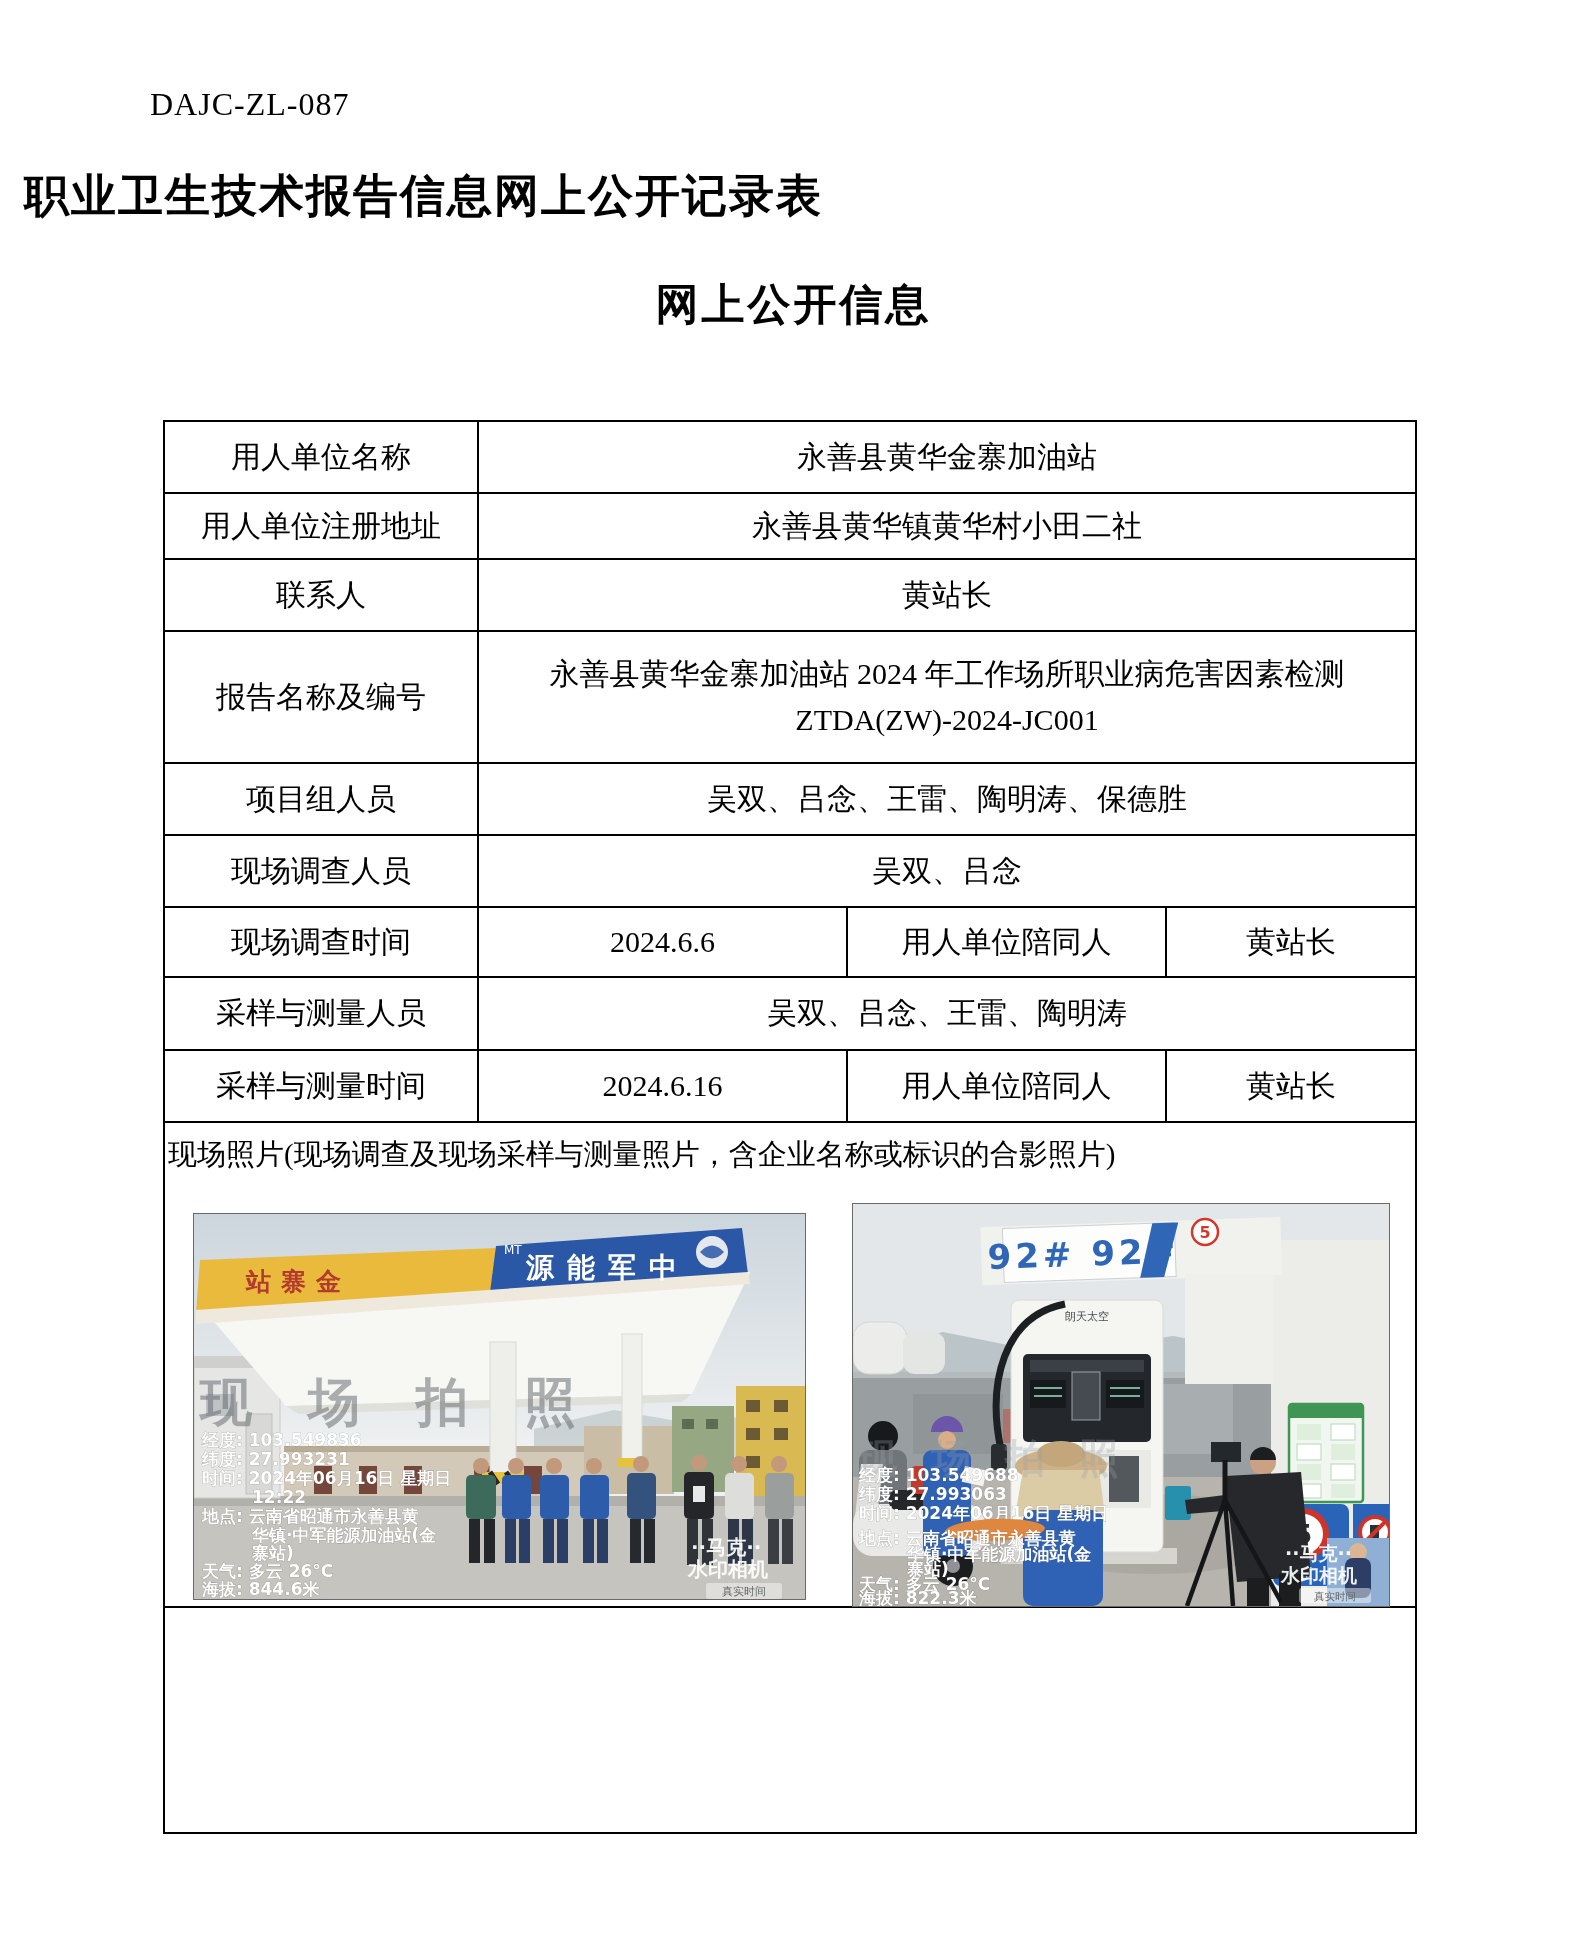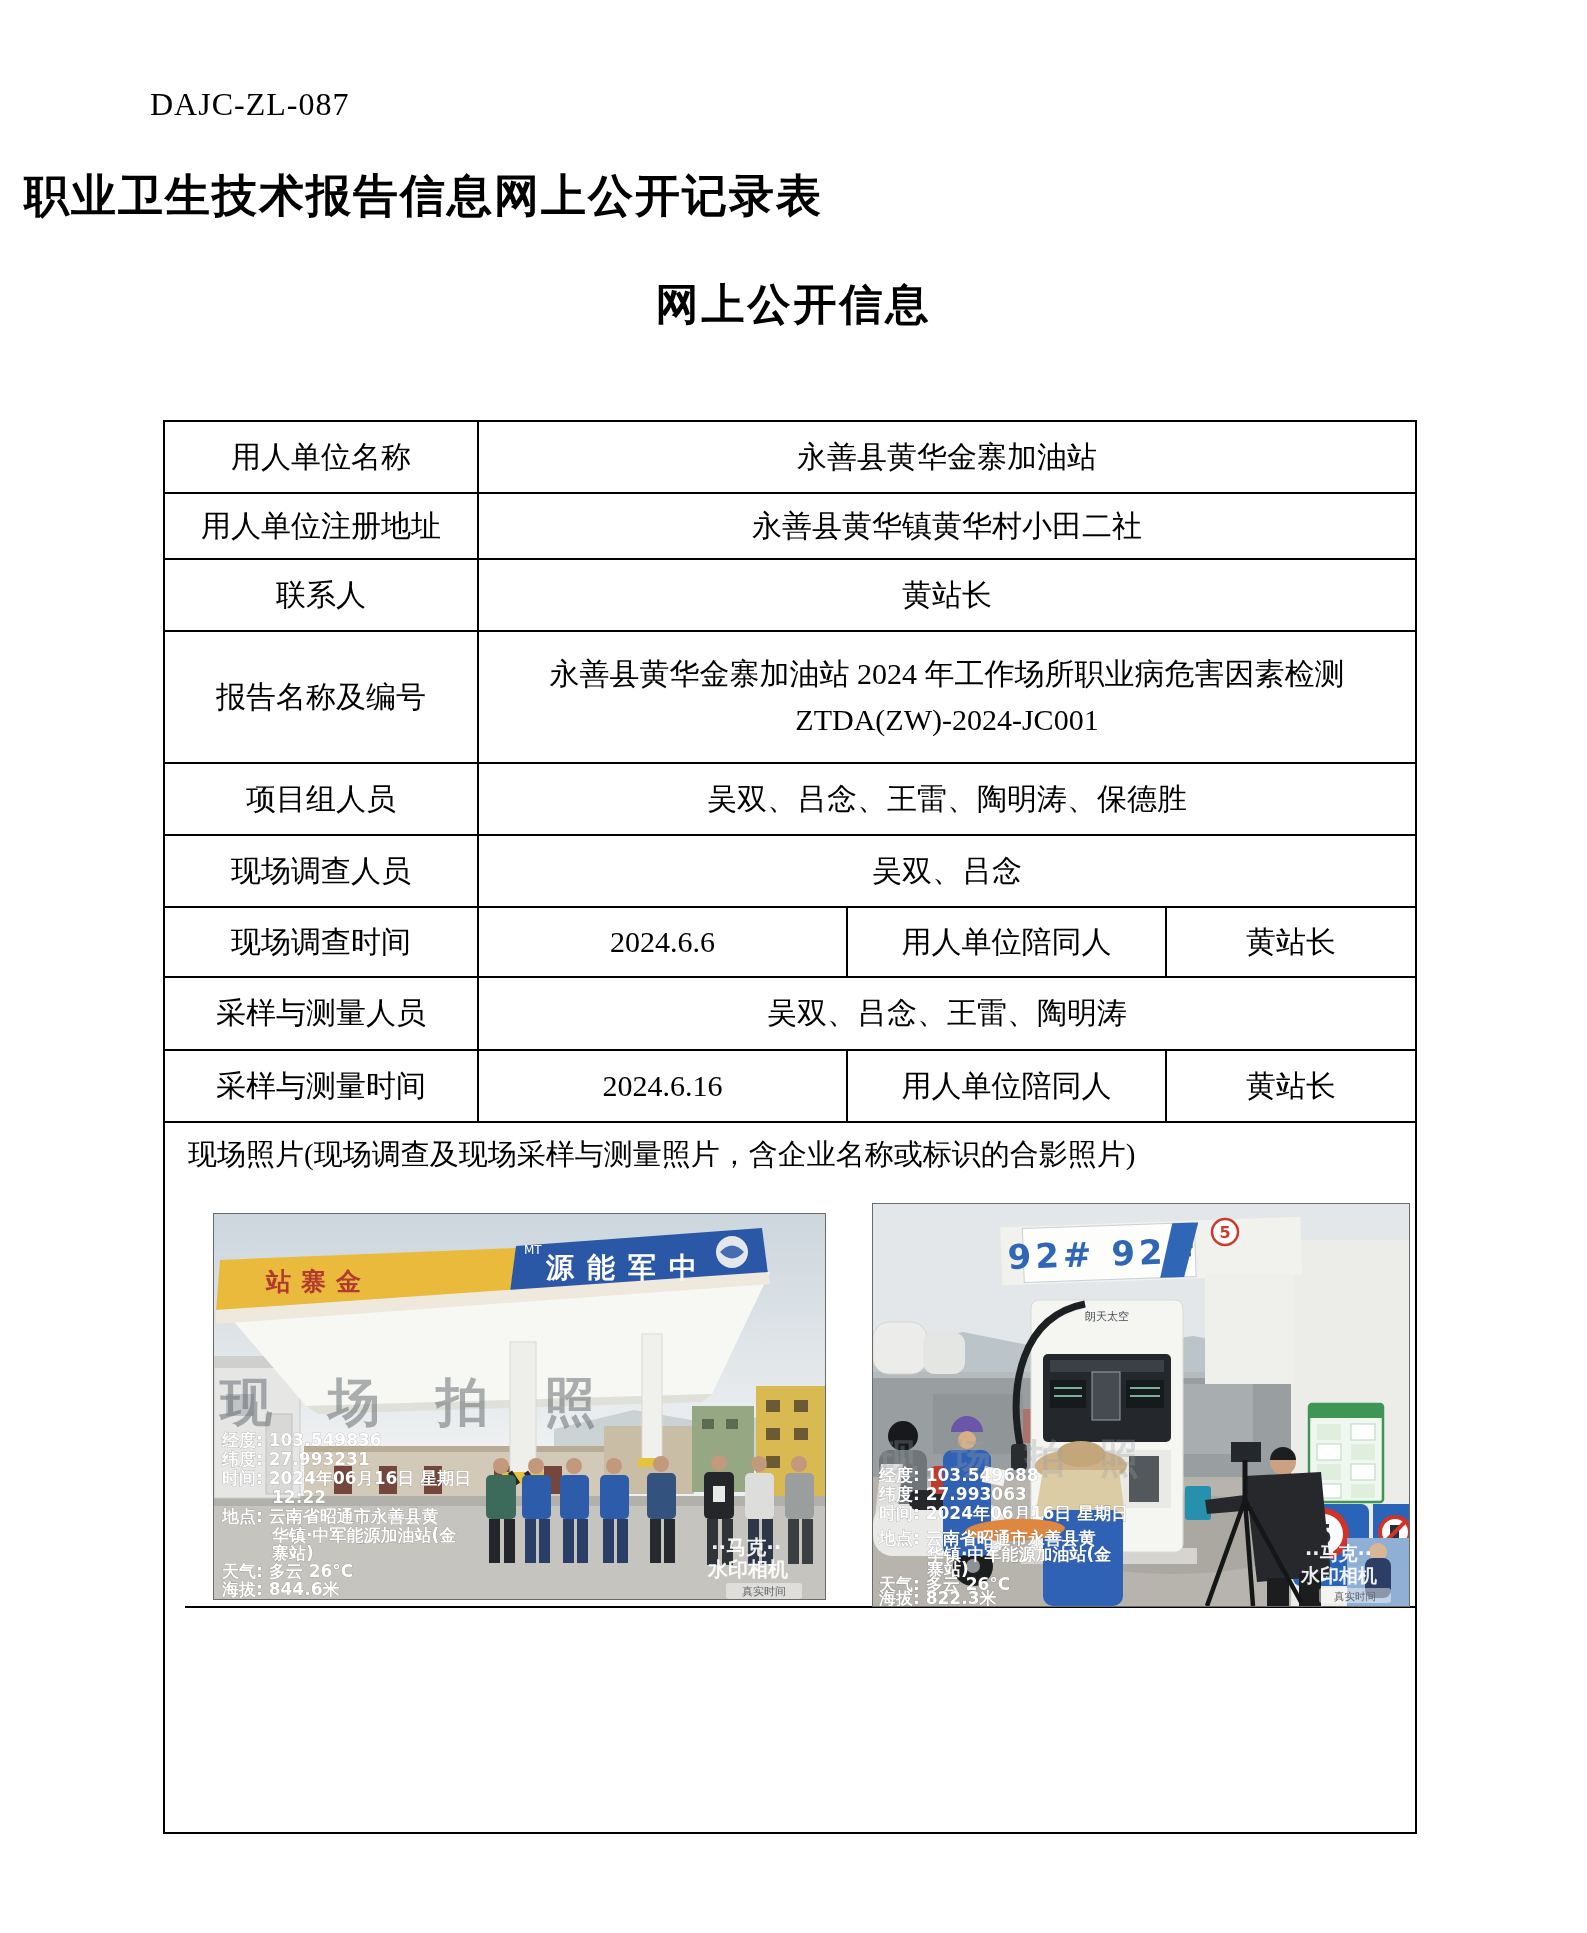--- a/index.html
+++ b/index.html
@@ -16,21 +16,21 @@
        grid-template-rows:72px 66px 72px 132px 72px 72px 70px 73px 72px 485px 224px;}
   .cell{border-right:2px solid #000;border-bottom:2px solid #000;
         display:flex;align-items:center;justify-content:center;
         font-size:30px;text-align:center;line-height:1.35;}
   .cell.no-r{border-right:none;}
   .cell.no-b{border-bottom:none;}
   .span3{grid-column:span 3;}
   .span4{grid-column:span 4;}
   .two-line{flex-direction:column;align-items:center;}
   .two-line div{line-height:1.55;}
-  .photos{position:relative;display:block;padding:14px;margin-left:20px;}
+  .photos{position:relative;display:block;padding:14px;}
   .photo-caption{position:absolute;left:3px;top:12px;font-size:29px;text-align:left;
                  white-space:nowrap;}
   svg.photo{position:absolute;display:block;border:1px solid #6a6a6a;background:#dfe3e6;}
   svg.photo-left{left:28px;top:90px;}
   svg.photo-right{left:687px;top:80px;}
   .photo text{font-family:"DejaVu Sans","Liberation Sans",sans-serif;}
   .wm{fill:#ffffff;font-size:17px;font-weight:bold;paint-order:stroke;
       stroke:rgba(40,40,40,0.35);stroke-width:0.6px;}
 </style>
 </head>

